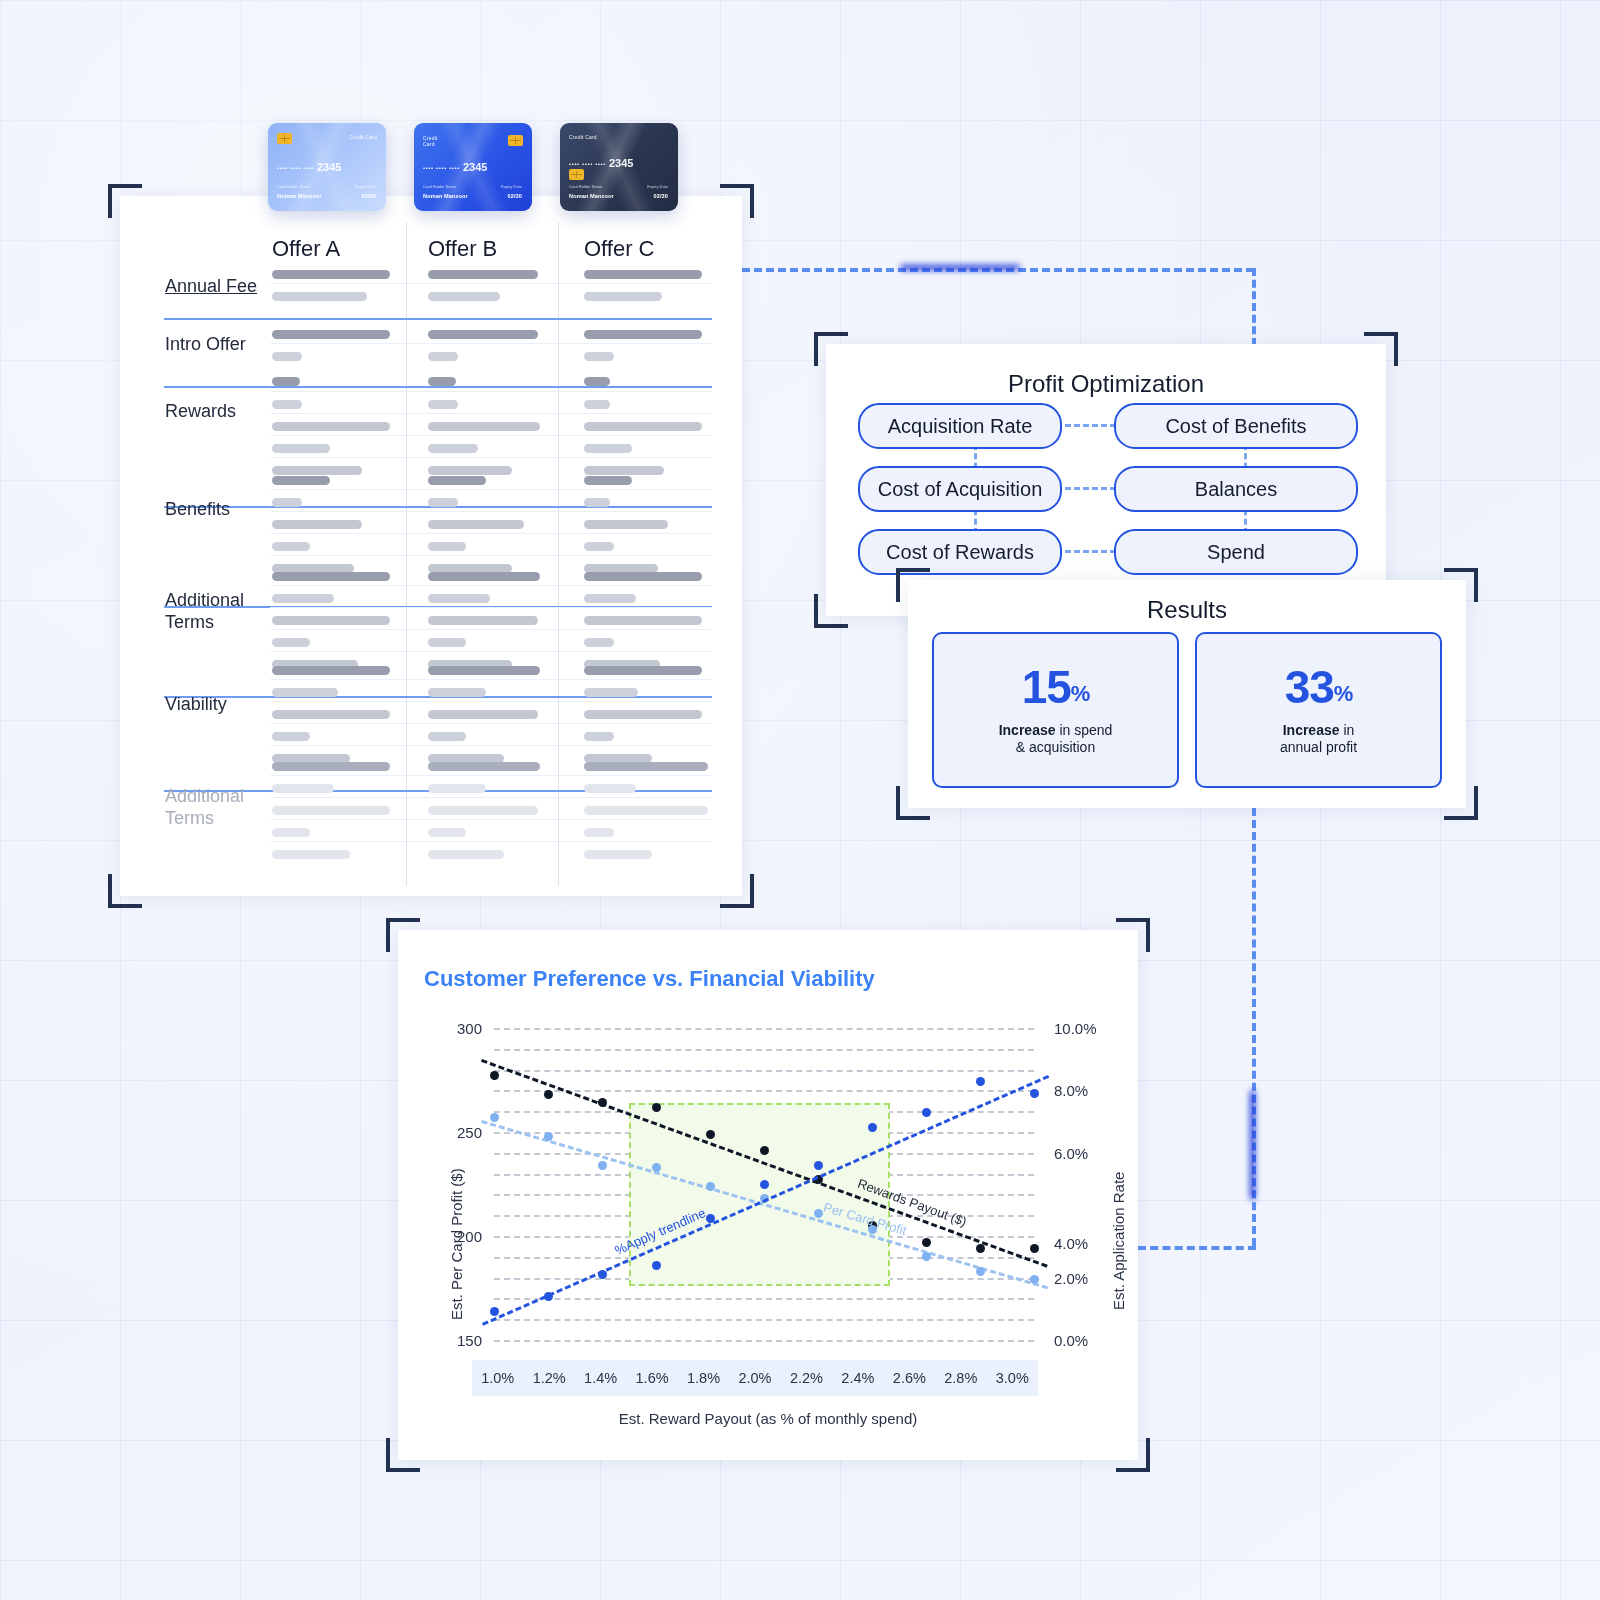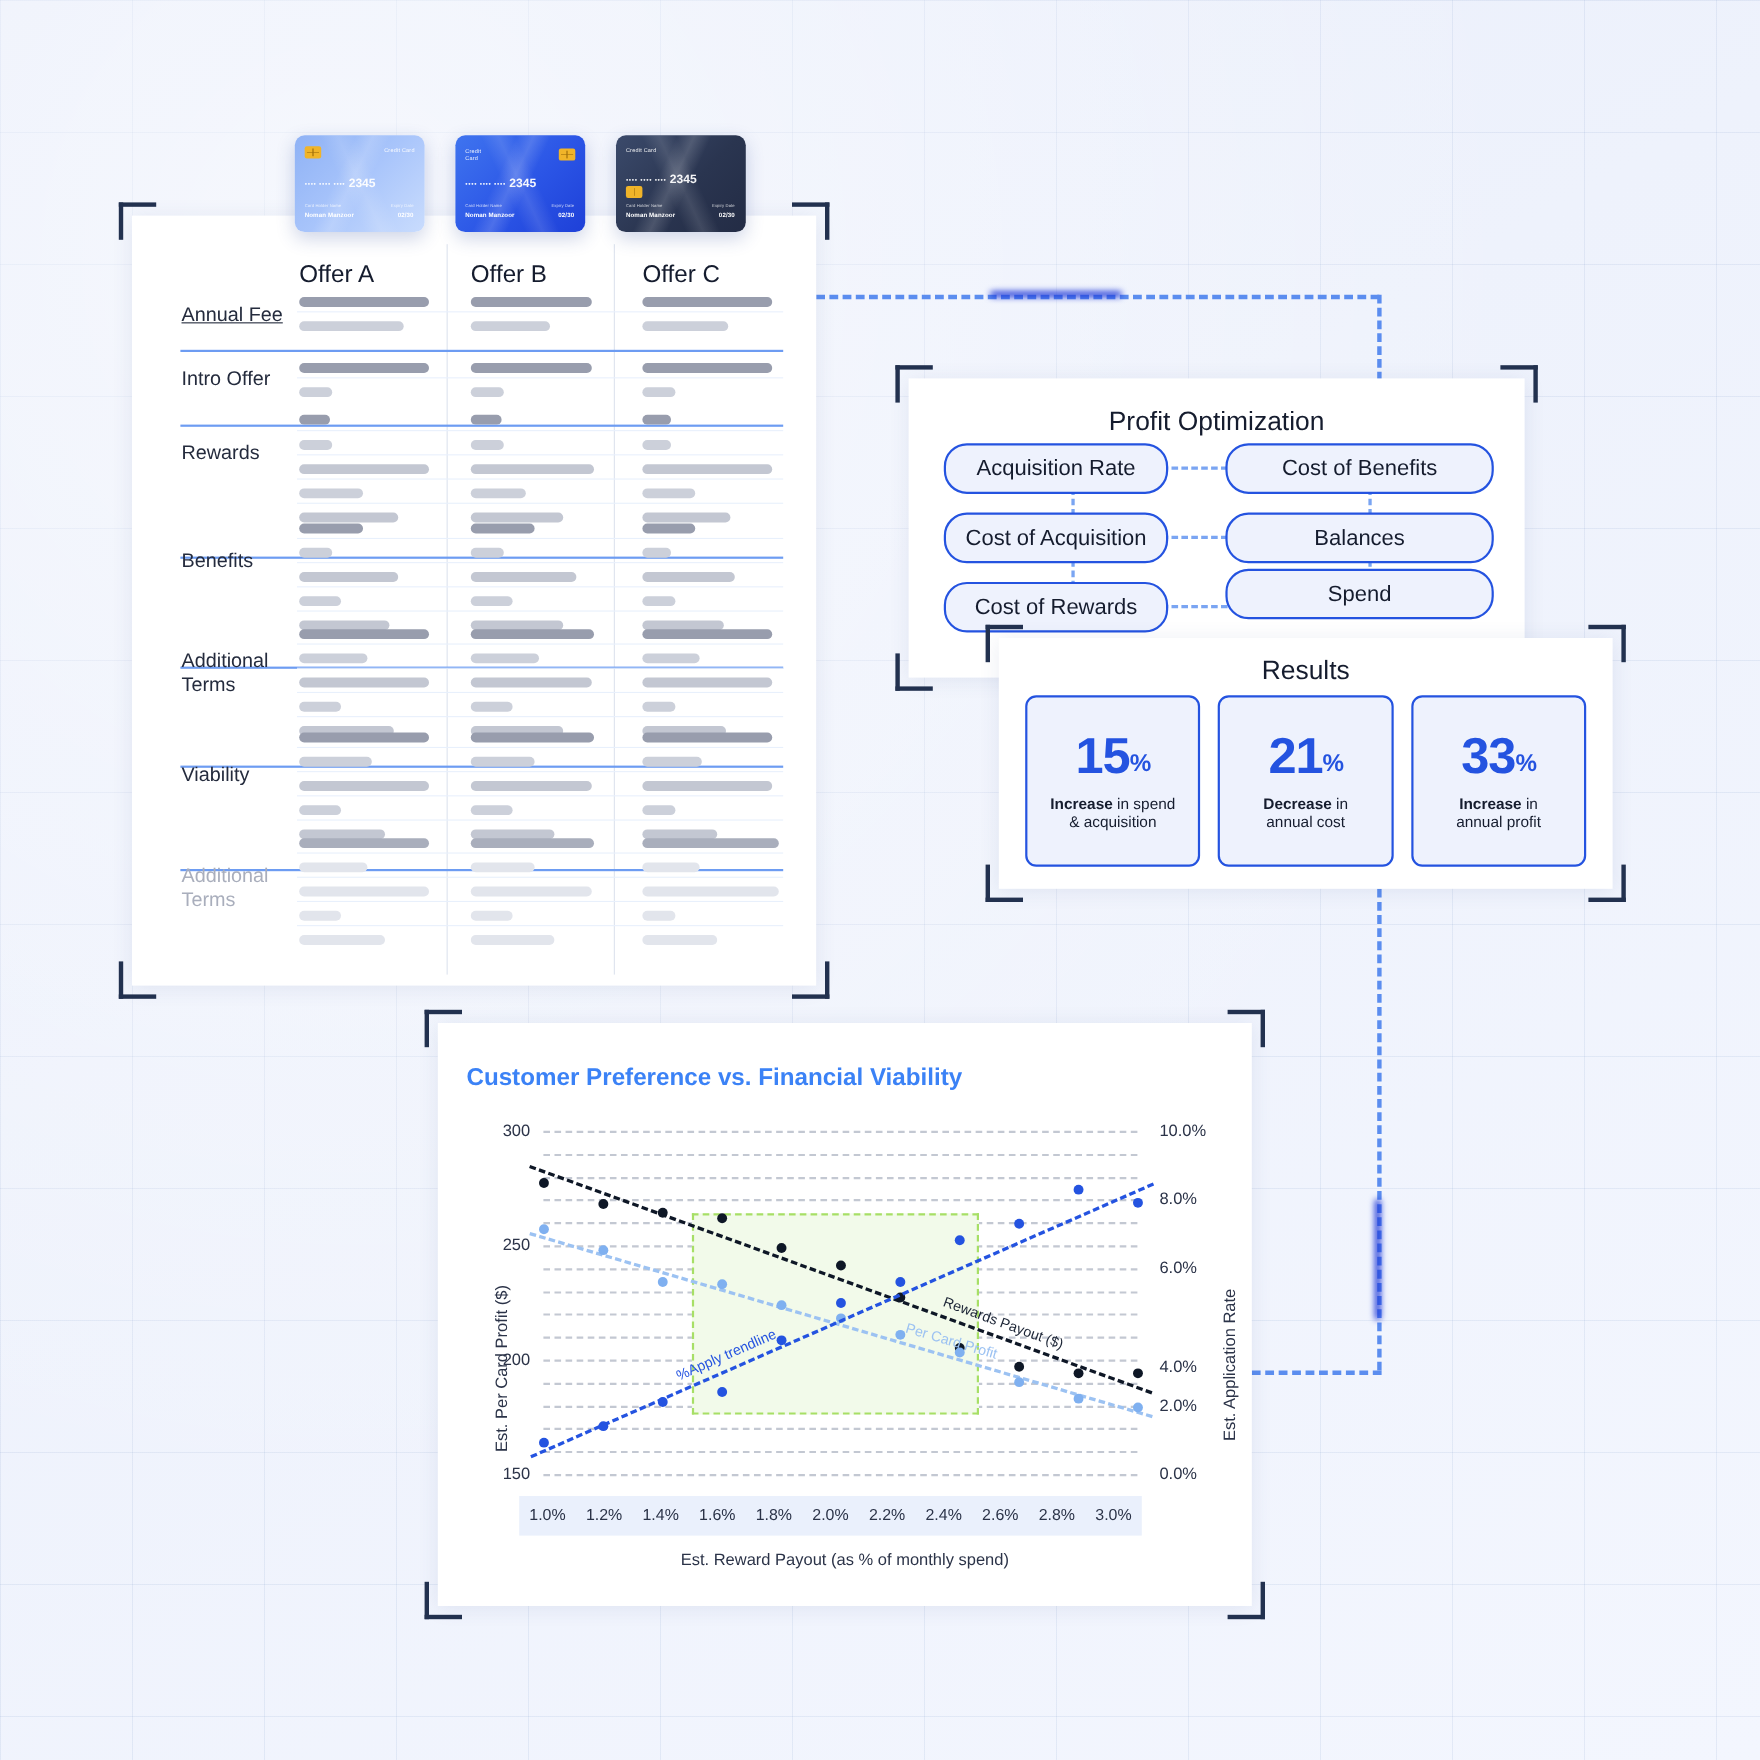--- a/index.html
+++ b/index.html
@@ -324,41 +324,36 @@
   <div class="pill" style="left:32px;top:185px;width:200px;">
     <span>Cost of Rewards</span>
     </div>
 
   <div class="pill" style="left:288px;top:122px;width:240px;">
     <span>Balances</span>
     </div>
   <div class="pill" style="left:288px;top:59px;width:240px;">
     <span>Cost of Benefits</span>
     </div>
-  <div class="pill" style="left:288px;top:173px;width:240px;">
+  <div class="pill" style="left:288px;top:185px;width:240px;">
     <span>Spend</span>
     </div>
 </div>
 
 <div class="panel" id="results">
   <div class="brk tl"></div>
   <div class="brk tr"></div>
   <div class="brk bl"></div>
   <div class="brk br"></div>
   <div class="rtitle">Results</div>
   <div class="rcards" id="result-cards">
       <div class="rcard">
         <div class="rbig">15<span class="rpct">%</span></div>
         <div class="rtxt" style="white-space: pre;"><b>Increase</b> in spend
 &amp; acquisition</div>
-      </div>
-      <div class="rcard">
-        <div class="rbig">21<span class="rpct">%</span></div>
-        <div class="rtxt" style="white-space: pre;"><b>Decrease</b> in
-annual cost</div>
       </div>
       <div class="rcard">
         <div class="rbig">33<span class="rpct">%</span></div>
         <div class="rtxt" style="white-space: pre;"><b>Increase</b> in
 annual profit</div>
       </div>
     </div>
 </div>
 
 <div class="panel" id="chart">

